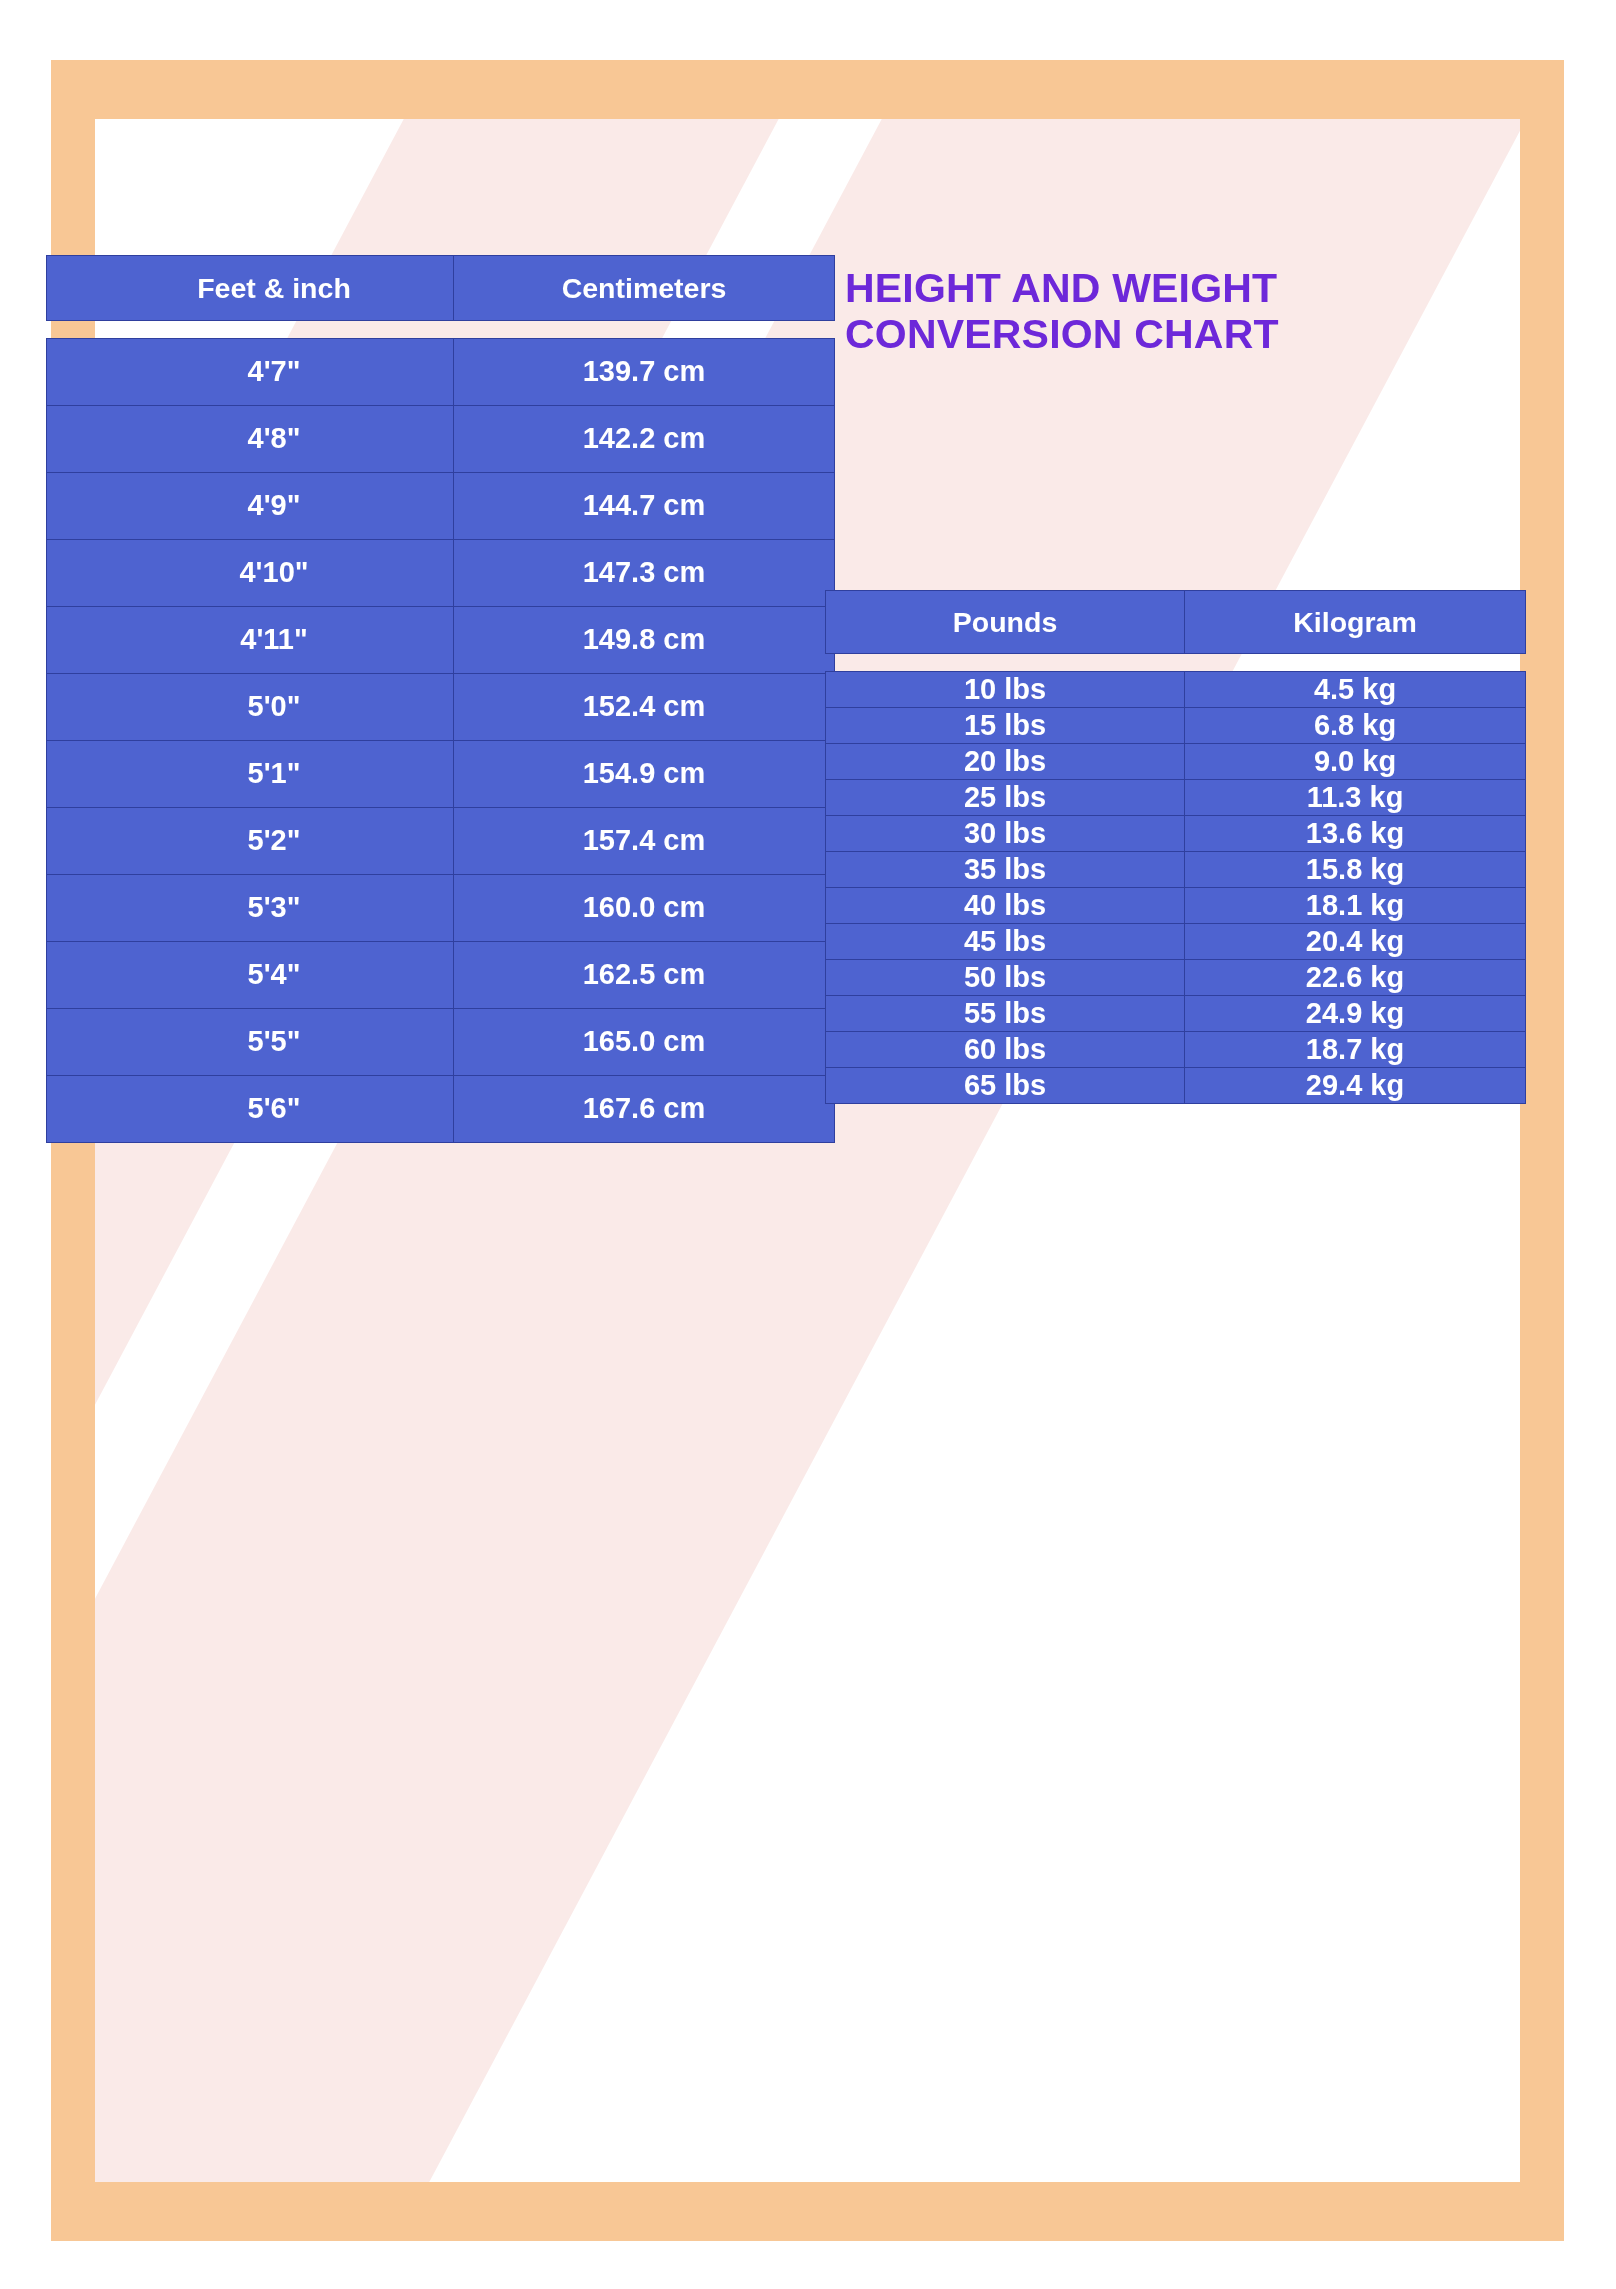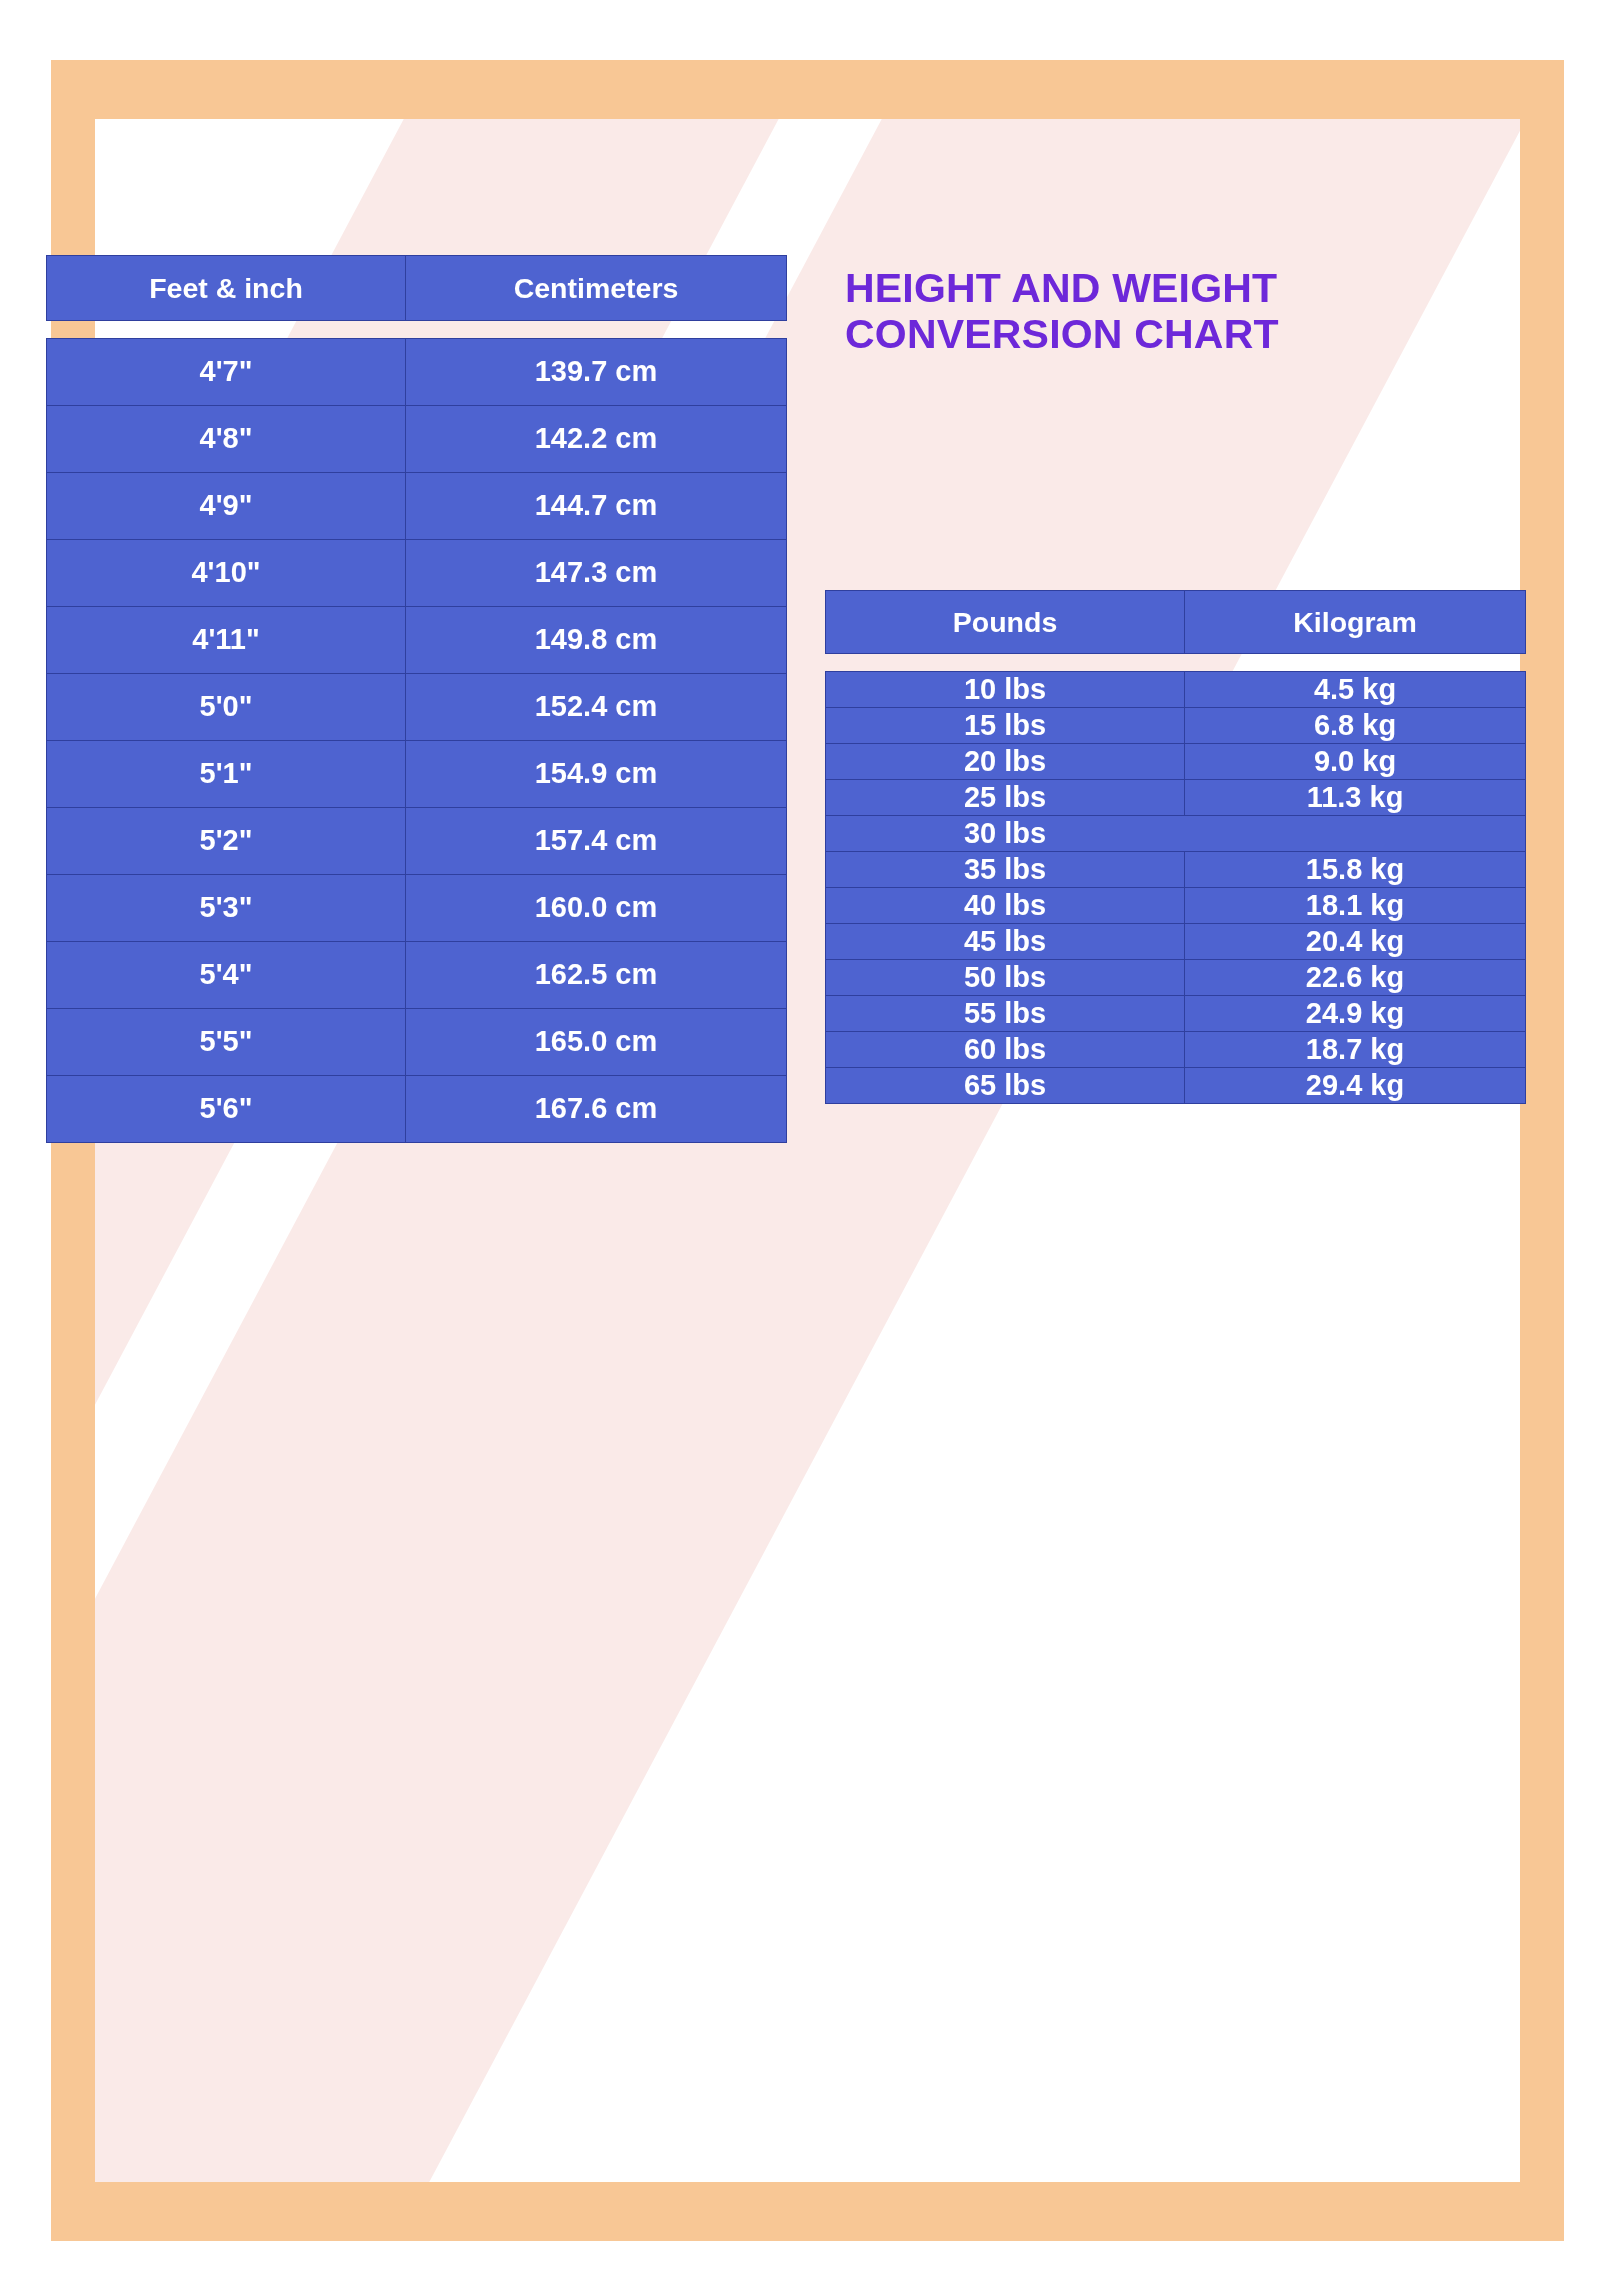--- a/index.html
+++ b/index.html
@@ -113,21 +113,21 @@
     text-align: center;
     box-sizing: border-box;
     font-size: 29px;
   }
   .row .cell + .cell {
     border-left: 1.8px solid #2F3F9E;
   }
 
   
   #height-table { left: 46px; top: 255px; }
-  #height-table .cell.c0 { width: 358px; }
+  #height-table .cell.c0 { width: 358px; margin-left: 48px; }
   #height-table .cell.c1 { width: 381px; }
   #height-table .row .cell { padding: 16.5px 0; }
   #height-table .tbl-head .cell { font-size: 28.5px; padding: 15.6px 0; }
 
   
   #weight-table { left: 825px; top: 590px; }
   #weight-table .cell.c0 { width: 358px; }
   #weight-table .cell.c1 { width: 341px; }
   #weight-table .row .cell { padding: 1px 0; }
   #weight-table .tbl-head .cell { font-size: 28.5px; padding: 14.7px 0; }
@@ -218,20 +218,21 @@
       <div class="row">
         <div class="cell c0">20 lbs</div>
         <div class="cell c1">9.0 kg</div>
       </div>
       <div class="row">
         <div class="cell c0">25 lbs</div>
         <div class="cell c1">11.3 kg</div>
       </div>
       <div class="row">
         <div class="cell c0">30 lbs</div>
+        <div class="cell c1">13.6 kg</div>
       </div>
       <div class="row">
         <div class="cell c0">35 lbs</div>
         <div class="cell c1">15.8 kg</div>
       </div>
       <div class="row">
         <div class="cell c0">40 lbs</div>
         <div class="cell c1">18.1 kg</div>
       </div>
       <div class="row">

